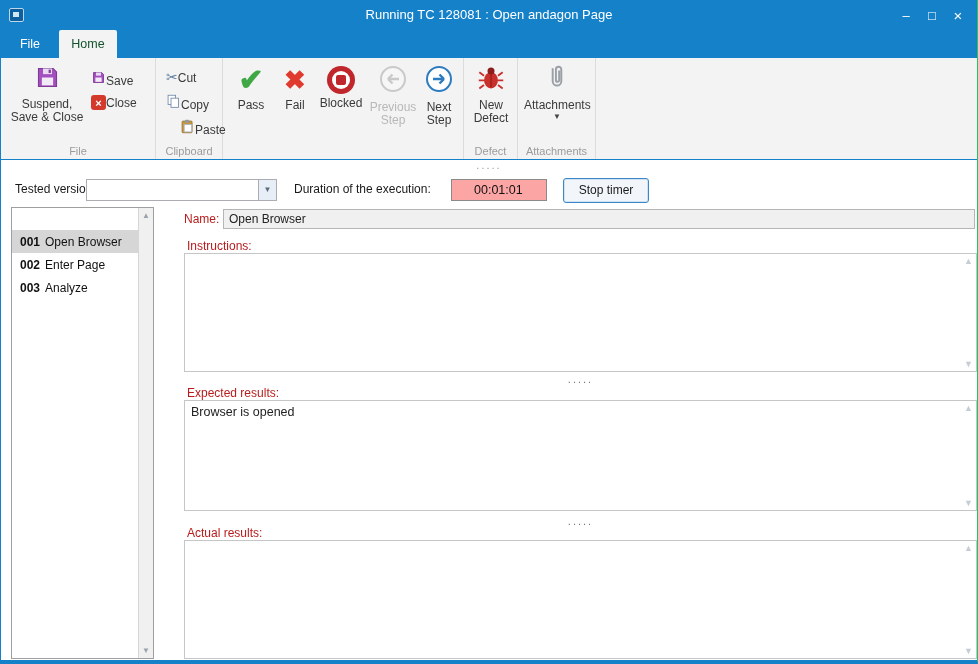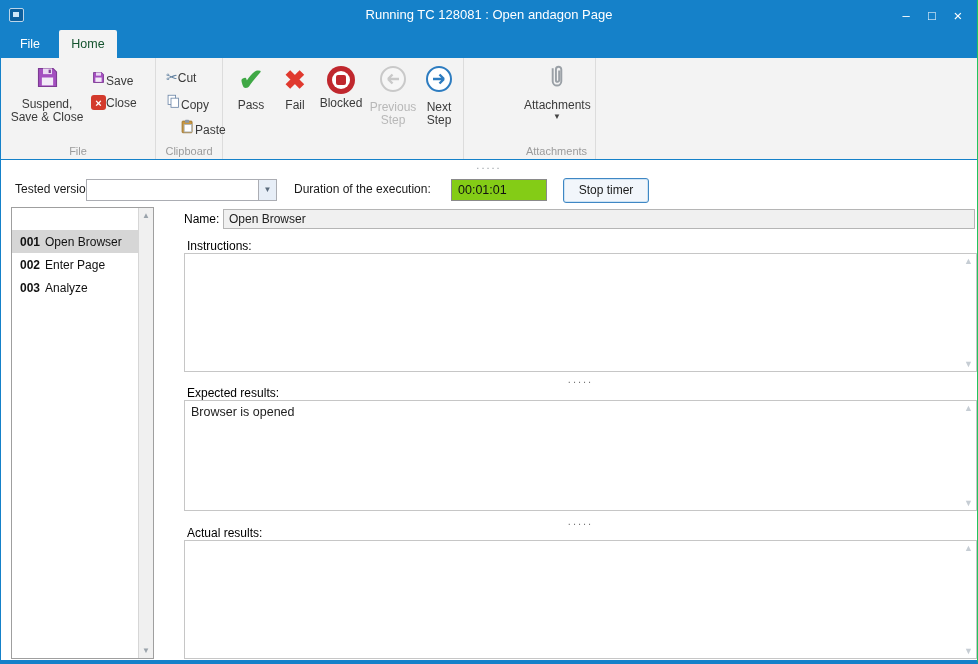--- a/index.html
+++ b/index.html
@@ -41,33 +41,33 @@
   .blocked-icon .b-mid { position:absolute; left:5px; top:5px; width:18px; height:18px; background:#fff; border-radius:50%; }
   .blocked-icon .b-sq { position:absolute; left:9px; top:9px; width:10px; height:10px; background:#c0272d; border-radius:2px; }
   .close-box { display:inline-flex; width:15px; height:15px; background:#d33a2c; border-radius:3px; color:#fff; font-size:11px; font-weight:bold; align-items:center; justify-content:center; }
   .cut-glyph { font-size:14px; color:#5f7f9f; }
   .drop-arrow { font-size:8px; color:#444; line-height:9px; }
   .ribbon-handle { position:absolute; left:0; top:161px; width:100%; text-align:center; font-size:11px; line-height:9px; color:#9aa0a6; letter-spacing:2px; }
   
   .tb-label { position:absolute; font-size:12px; color:#1a1a1a; }
   .combobox { position:absolute; left:85px; top:179px; width:191px; height:22px; border:1px solid #abadb3; background:#fff; }
   .combo-btn { position:absolute; right:0; top:0; width:18px; height:20px; background:#e7eef7; border-left:1px solid #abadb3; text-align:center; font-size:8px; line-height:20px; color:#5a6b7d; }
-  .durationbox { position:absolute; left:450px; top:179px; width:96px; height:22px; border:1px solid #8a8a8a; background:#84cc16; font-size:12.5px; line-height:20px; padding-left:6px; color:#111; }
+  .durationbox { position:absolute; left:450px; top:179px; width:96px; height:22px; border:1px solid #8a8a8a; background:#fca5a5; font-size:12.5px; line-height:20px; padding-left:22px; color:#111; }
   .stopbtn { position:absolute; left:562px; top:178px; width:86px; height:25px; border:1px solid #3f87c4; border-radius:3px; background:#f2f6fb; box-shadow:inset 0 0 0 1px #cde3f4; font-size:12px; text-align:center; line-height:23px; color:#1a1a1a; cursor:default; }
   
   .steps-panel { position:absolute; left:10px; top:207px; width:143px; height:452px; border:1px solid #9f9f9f; background:#fff; }
   .steps-header { position:absolute; left:0; top:0; width:126px; height:22px; line-height:22px; text-align:center; font-size:12px; font-weight:bold; background:#f7f7f7; border-bottom:1px solid #cccccc; }
   .steps-scrollbar { position:absolute; right:0; top:0; width:15px; height:100%; background:#f0f0f0; border-left:1px solid #d6d6d6; }
   .sb-arrow { position:absolute; left:0; width:100%; text-align:center; font-size:8px; color:#9aa3ab; }
   .steps-list { position:absolute; left:0; top:22px; width:126px; }
   .step-item { height:23px; display:flex; align-items:center; gap:5px; padding-left:8px; font-size:12px; color:#111; cursor:default; }
   .step-item.selected { background:#d6d6d6; }
   .step-num { font-weight:bold; }
   
-  .d-label { position:absolute; font-size:12px; color:#000000; }
+  .d-label { position:absolute; font-size:12px; color:#b91c1c; }
   .namebox { position:absolute; left:222px; top:209px; right:2px; height:20px; background:#f0f0f0; border:1px solid #b5b5b5; font-size:12px; line-height:18px; padding-left:5px; color:#222; }
   .tbox { position:absolute; left:183px; right:0; background:#fff; border:1px solid #c6c6c6; }
   .tbox-text { position:absolute; left:6px; top:3px; right:20px; bottom:3px; font-size:12.5px; color:#222; white-space:pre-wrap; overflow:hidden; line-height:17px; }
   .tbox .sb { position:absolute; right:3px; font-size:9px; color:#c6cdd4; }
   .tbox .sb.up { top:2px; }
   .tbox .sb.down { bottom:2px; }
   .box-instr { top:253px; height:119px; }
   .box-expected { top:400px; height:111px; }
   .box-actual { top:540px; height:119px; }
   .splitter { position:absolute; left:183px; right:0; text-align:center; font-size:11px; line-height:8px; color:#777; letter-spacing:2px; }
@@ -181,20 +181,34 @@
         <span class="iconwrap">
           <svg width="30" height="30" viewBox="0 0 30 30">
               <circle cx="15" cy="15" r="12" fill="#fff" stroke="#2d7cc0" stroke-width="2"></circle>
               <path d="M9 15h11m0 0l-4.5-4.5M20 15l-4.5 4.5" fill="none" stroke="#2d7cc0" stroke-width="2.4"></path>
             </svg>
         </span>
         <div class="blabel">Next Step</div>
       </div>
     </div>
 
+    <div class="rgroup g-defect">
+      <div class="bigbtn" style="left:4px; width:46px;">
+        <span class="iconwrap">
+          <svg width="28" height="28" viewBox="0 0 24 24">
+              <ellipse cx="12" cy="14" rx="6" ry="7" fill="#c9302c"></ellipse>
+              <circle cx="12" cy="6" r="3" fill="#8c1d1b"></circle>
+              <path d="M6 10L2 7M6 14H1.5M6 18l-4 3M18 10l4-3M18 14h4.5M18 18l4 3" stroke="#c9302c" stroke-width="1.6" fill="none"></path>
+              <path d="M12 8v12" stroke="#8c1d1b" stroke-width="1"></path>
+            </svg>
+        </span>
+        <div class="blabel">New Defect</div>
+      </div>
+      <div class="glabel">Defect</div>
+    </div>
 
     <div class="rgroup g-attach">
       <div class="bigbtn" style="left:6px; width:66px;">
         <span class="iconwrap">
           <svg width="26" height="28" viewBox="0 0 24 26">
               <path d="M8 4v12a4 4 0 0 0 8 0V5a2.5 2.5 0 0 0-5 0v10a1.5 1.5 0 0 0 3 0V6" fill="none" stroke="#9aa0a6" stroke-width="1.8"></path>
             </svg>
         </span>
         <div class="blabel">Attachments</div>
         <div class="drop-arrow">▼</div>

